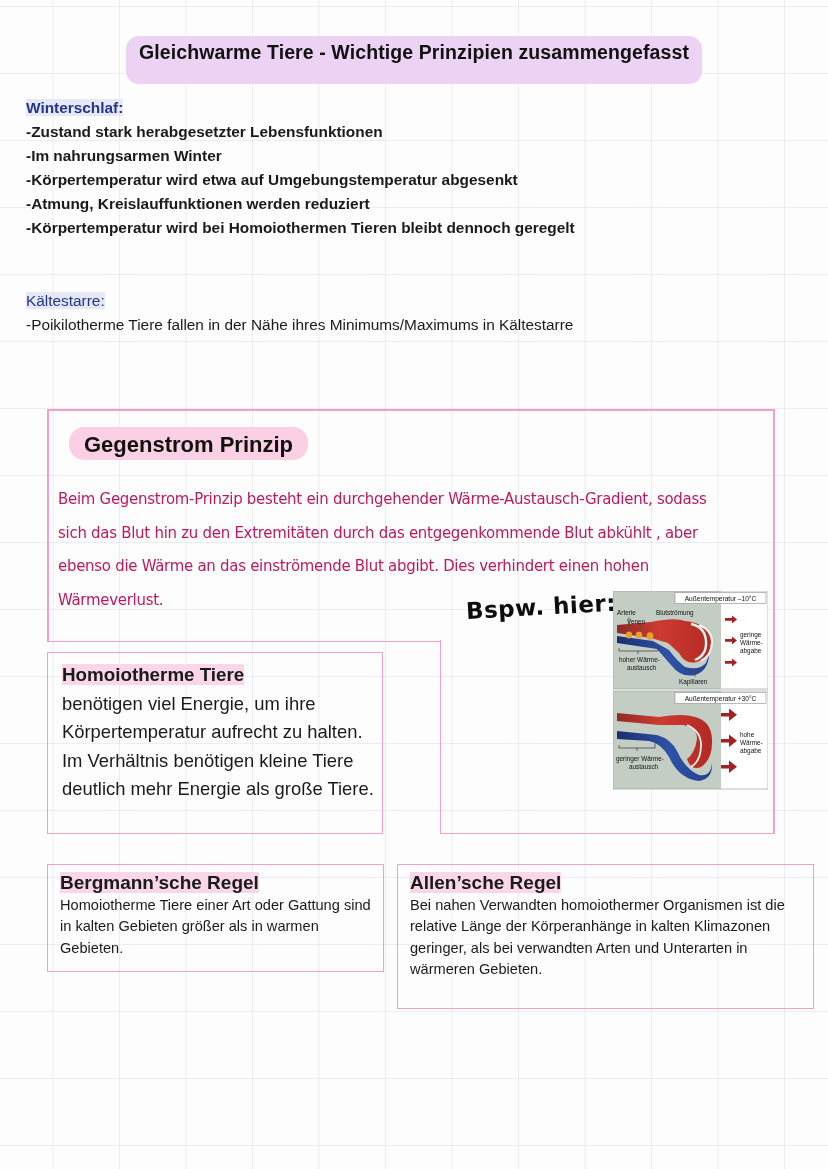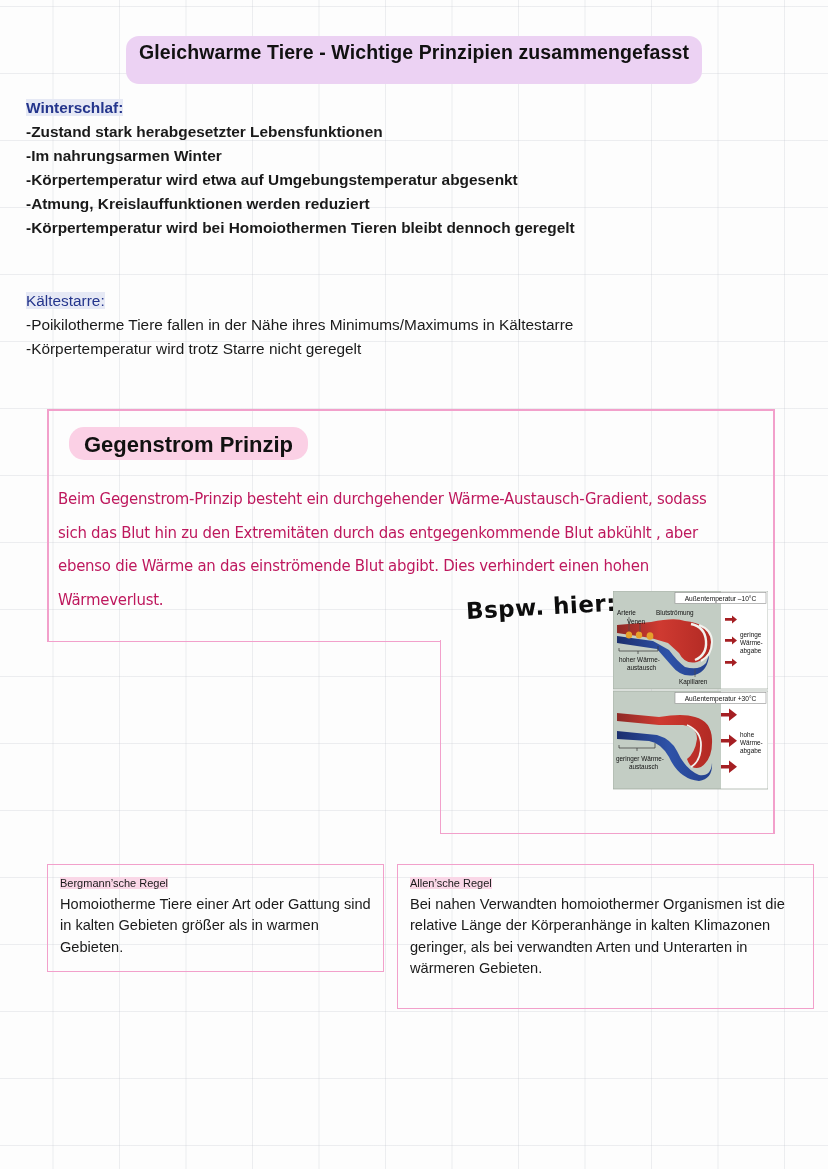--- a/index.html
+++ b/index.html
@@ -74,21 +74,21 @@
   #homo-inner{position:absolute;left:14px;top:8px;width:312px;
     font-size:18.4px;line-height:28.6px;color:#1a1a1a;}
   #homo-heading{background:#fad7e7;font-weight:bold;font-size:18.8px;}
 
   
   .rulebox{position:absolute;border:1.6px solid #f2a0cb;box-sizing:border-box;}
   #bergmann-box{left:47px;top:864px;width:337px;height:108px;}
   #allen-box{left:397px;top:864px;width:417px;height:145px;}
   .rule-inner{position:absolute;left:12px;top:7px;right:8px;
     font-size:14.6px;line-height:21.2px;color:#1a1a1a;}
-  .rule-heading{background:#fad7e7;font-weight:normal;font-size:11px;}
+  .rule-heading{background:#fad7e7;font-weight:bold;font-size:19px;}
 
   
   #figure{position:absolute;left:613px;top:591px;width:155px;height:200px;}
   #figure svg{display:block;}
 </style>
 </head>
 <body>
 
 <div class="page">
 
@@ -101,21 +101,20 @@
     <div class="ln">-Zustand stark herabgesetzter Lebensfunktionen</div>
     <div class="ln">-Im nahrungsarmen Winter</div>
     <div class="ln">-Körpertemperatur wird etwa auf Umgebungstemperatur abgesenkt</div>
     <div class="ln">-Atmung, Kreislauffunktionen werden reduziert</div>
     <div class="ln">-Körpertemperatur wird bei Homoiothermen Tieren bleibt dennoch geregelt</div>
   </div>
 
   <div class="notes" id="notes-kaeltestarre">
     <div class="ln"><span class="sub">Kältestarre:</span></div>
     <div class="ln">-Poikilotherme Tiere fallen in der Nähe ihres Minimums/Maximums in Kältestarre</div>
-    <div class="ln">-Körpertemperatur wird trotz Starre nicht geregelt</div>
   </div>
 
   <div class="pinkline" id="gs-top-border"></div>
   <div class="pinkline" id="gs-right-border"></div>
   <div class="pinkline" id="gs-bottom-border"></div>
   <div class="pinkline" id="gs-left-border"></div>
   <div class="pinkline" id="gs-notch-bottom"></div>
   <div class="pinkline" id="gs-notch-right"></div>
 
   <div id="gs-heading">Gegenstrom Prinzip</div>
@@ -206,20 +205,26 @@
           <path d="M108 48 l8 0 l0 -4.5 l8 6.2 l-8 6.2 l0 -4.5 l-8 0 z"></path>
           <path d="M108 74 l8 0 l0 -4.5 l8 6.2 l-8 6.2 l0 -4.5 l-8 0 z"></path>
         </g>
         <text x="127" y="46" font-family="'Liberation Sans',sans-serif" font-size="6.4" fill="#111">hohe</text>
         <text x="127" y="54" font-family="'Liberation Sans',sans-serif" font-size="6.4" fill="#111">Wärme-</text>
         <text x="127" y="62" font-family="'Liberation Sans',sans-serif" font-size="6.4" fill="#111">abgabe</text>
       </g>
     </svg>
   </div>
 
+  <div id="homo-box">
+    <div id="homo-inner">
+      <span id="homo-heading">Homoiotherme Tiere</span><br>
+      <span>benötigen viel Energie, um ihre Körpertemperatur aufrecht zu halten. Im Verhältnis benötigen kleine Tiere deutlich mehr Energie als große Tiere.</span>
+    </div>
+  </div>
 
   <div class="rulebox" id="bergmann-box">
     <div class="rule-inner">
       <span class="rule-heading">Bergmann’sche Regel</span><br>
       <span>Homoiotherme Tiere einer Art oder Gattung sind in kalten Gebieten größer als in warmen Gebieten.</span>
     </div>
   </div>
 
   <div class="rulebox" id="allen-box">
     <div class="rule-inner">

